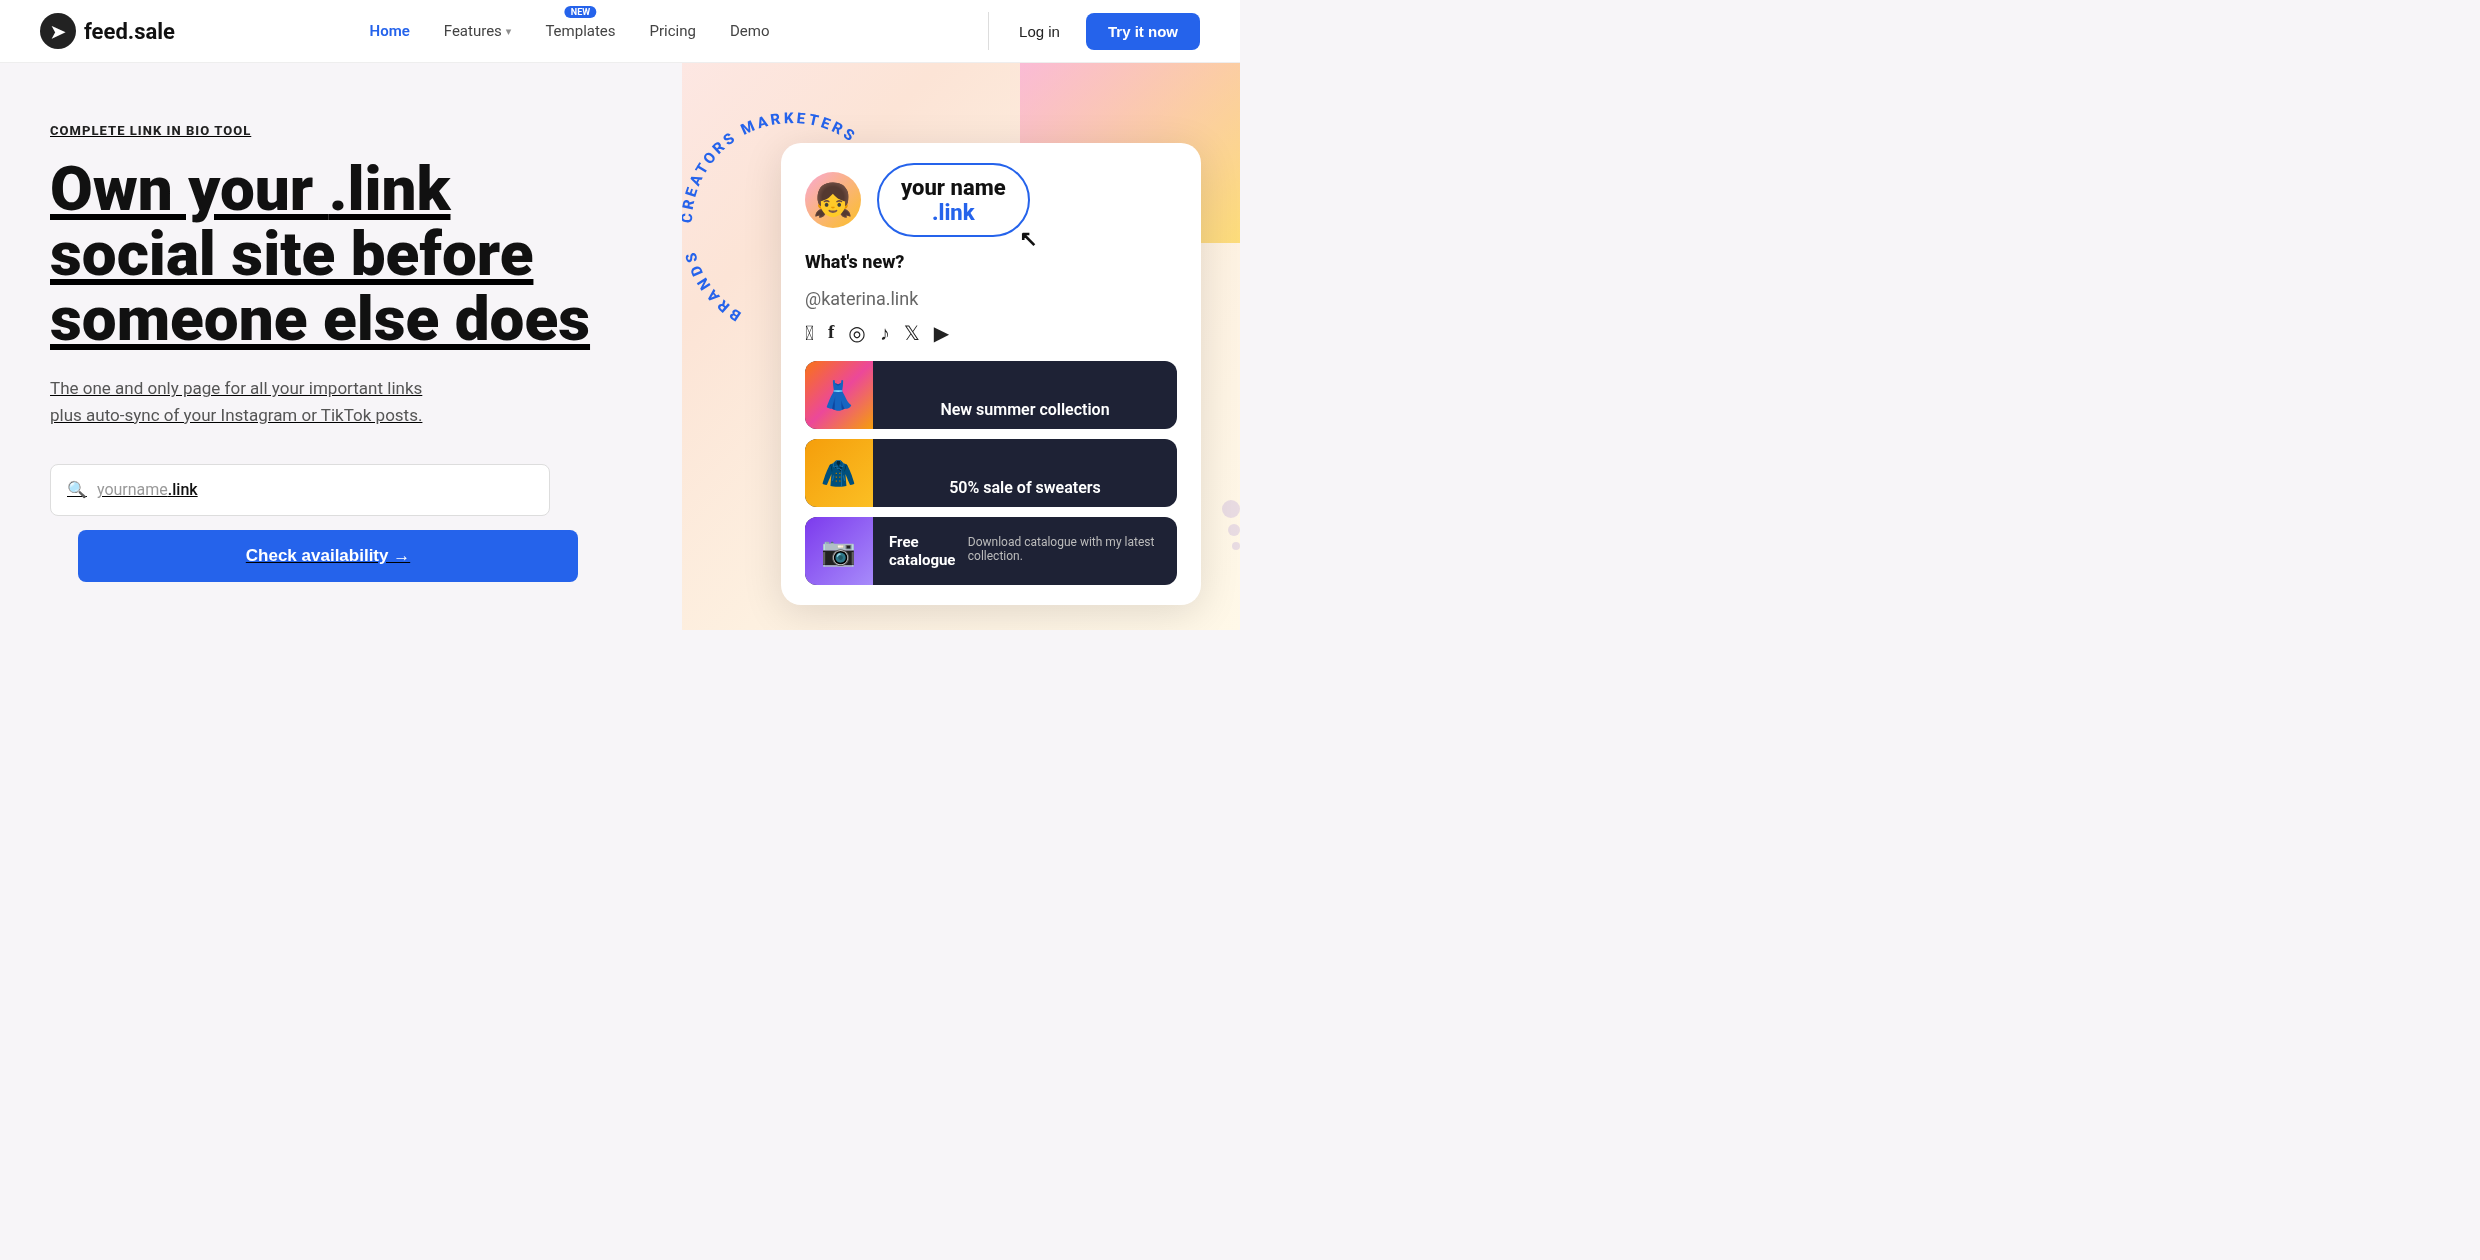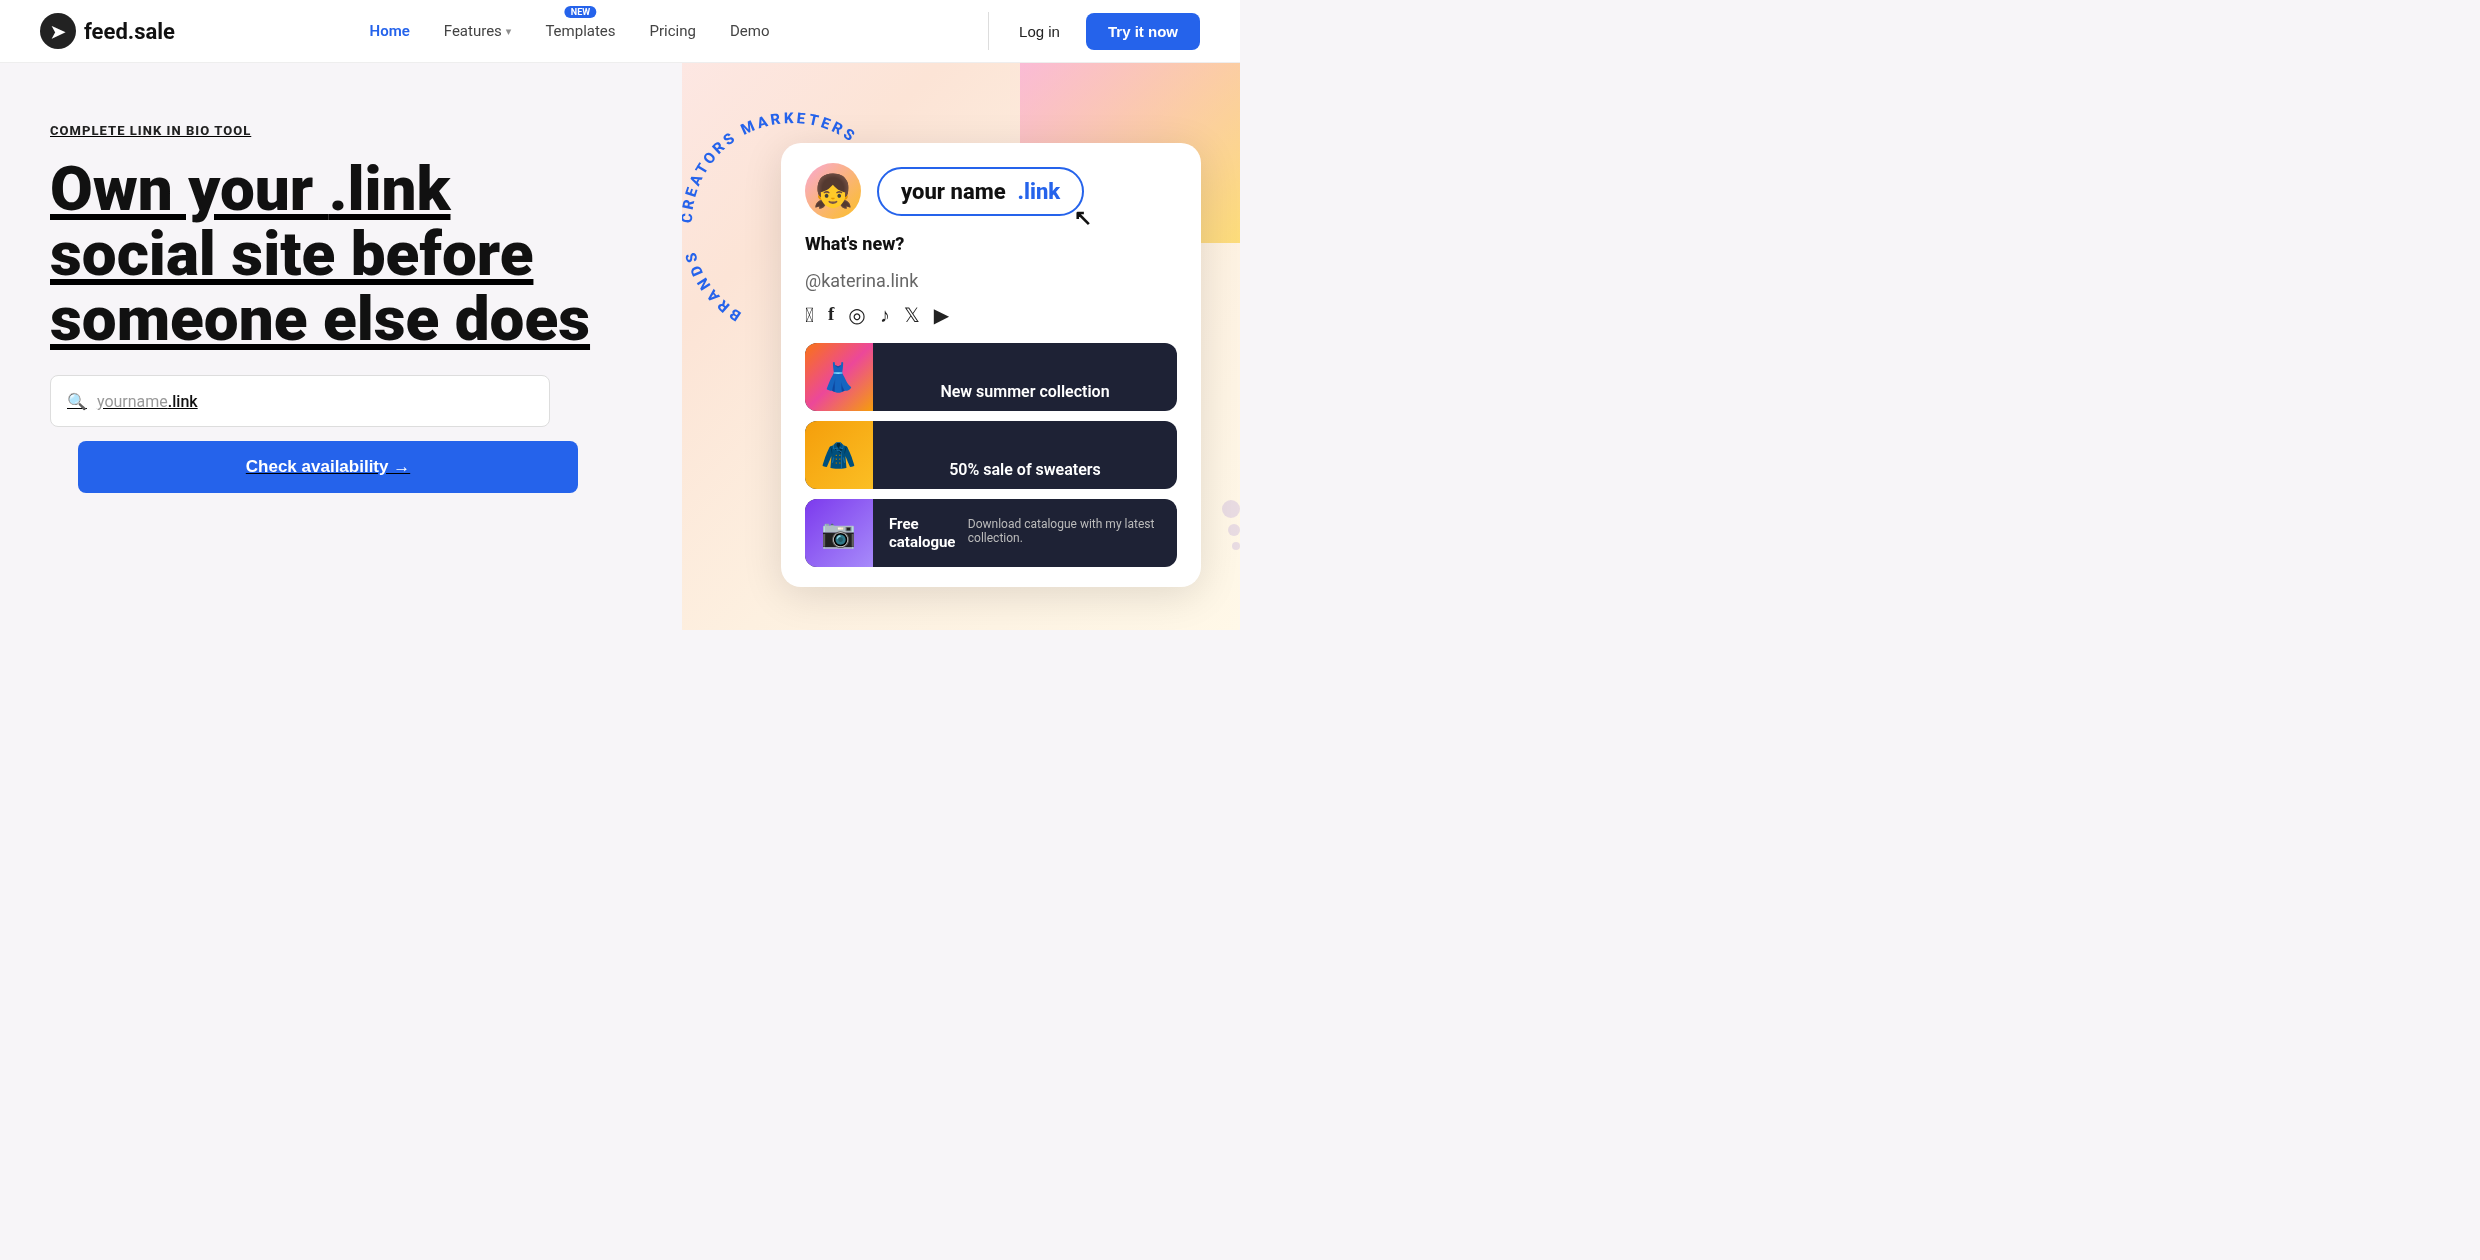--- a/index.html
+++ b/index.html
@@ -253,22 +253,23 @@
     }
     .name-pill {
       border: 2.5px solid #2563eb;
       border-radius: 50px;
       padding: 10px 22px;
       font-size: 22px;
       font-weight: 800;
       color: #111;
       display: flex;
       align-items: center;
-      gap: 12px;
+      gap: 0;
       position: relative;
+      flex-direction: column;
     }
     .name-pill .dot-link { color: #2563eb; }
     .cursor-icon {
       position: absolute;
       bottom: -16px;
       right: -10px;
       font-size: 22px;
       color: #111;
     }
 
@@ -400,20 +401,21 @@
     <button class="btn-login">Log in</button>
     <button class="btn-try">Try it now</button>
   </div>
 </nav>
 
 <div class="main">
 
   <div class="hero-left">
     <p class="hero-eyebrow">COMPLETE LINK IN BIO TOOL</p>
     <h1 class="hero-title">Own your <span style="color:#111">.link</span><br>social site before<br>someone else does</h1>
+    <p class="hero-subtitle">The one and only page for all your important links plus auto-sync of your Instagram or TikTok posts.</p>
 
     <div class="search-bar">
       <span class="search-icon">🔍</span>
       <div class="search-placeholder">
         <span>yourname</span><span class="dot-link">.link</span>
       </div>
 
     </div>
 
     <button class="btn-check">

